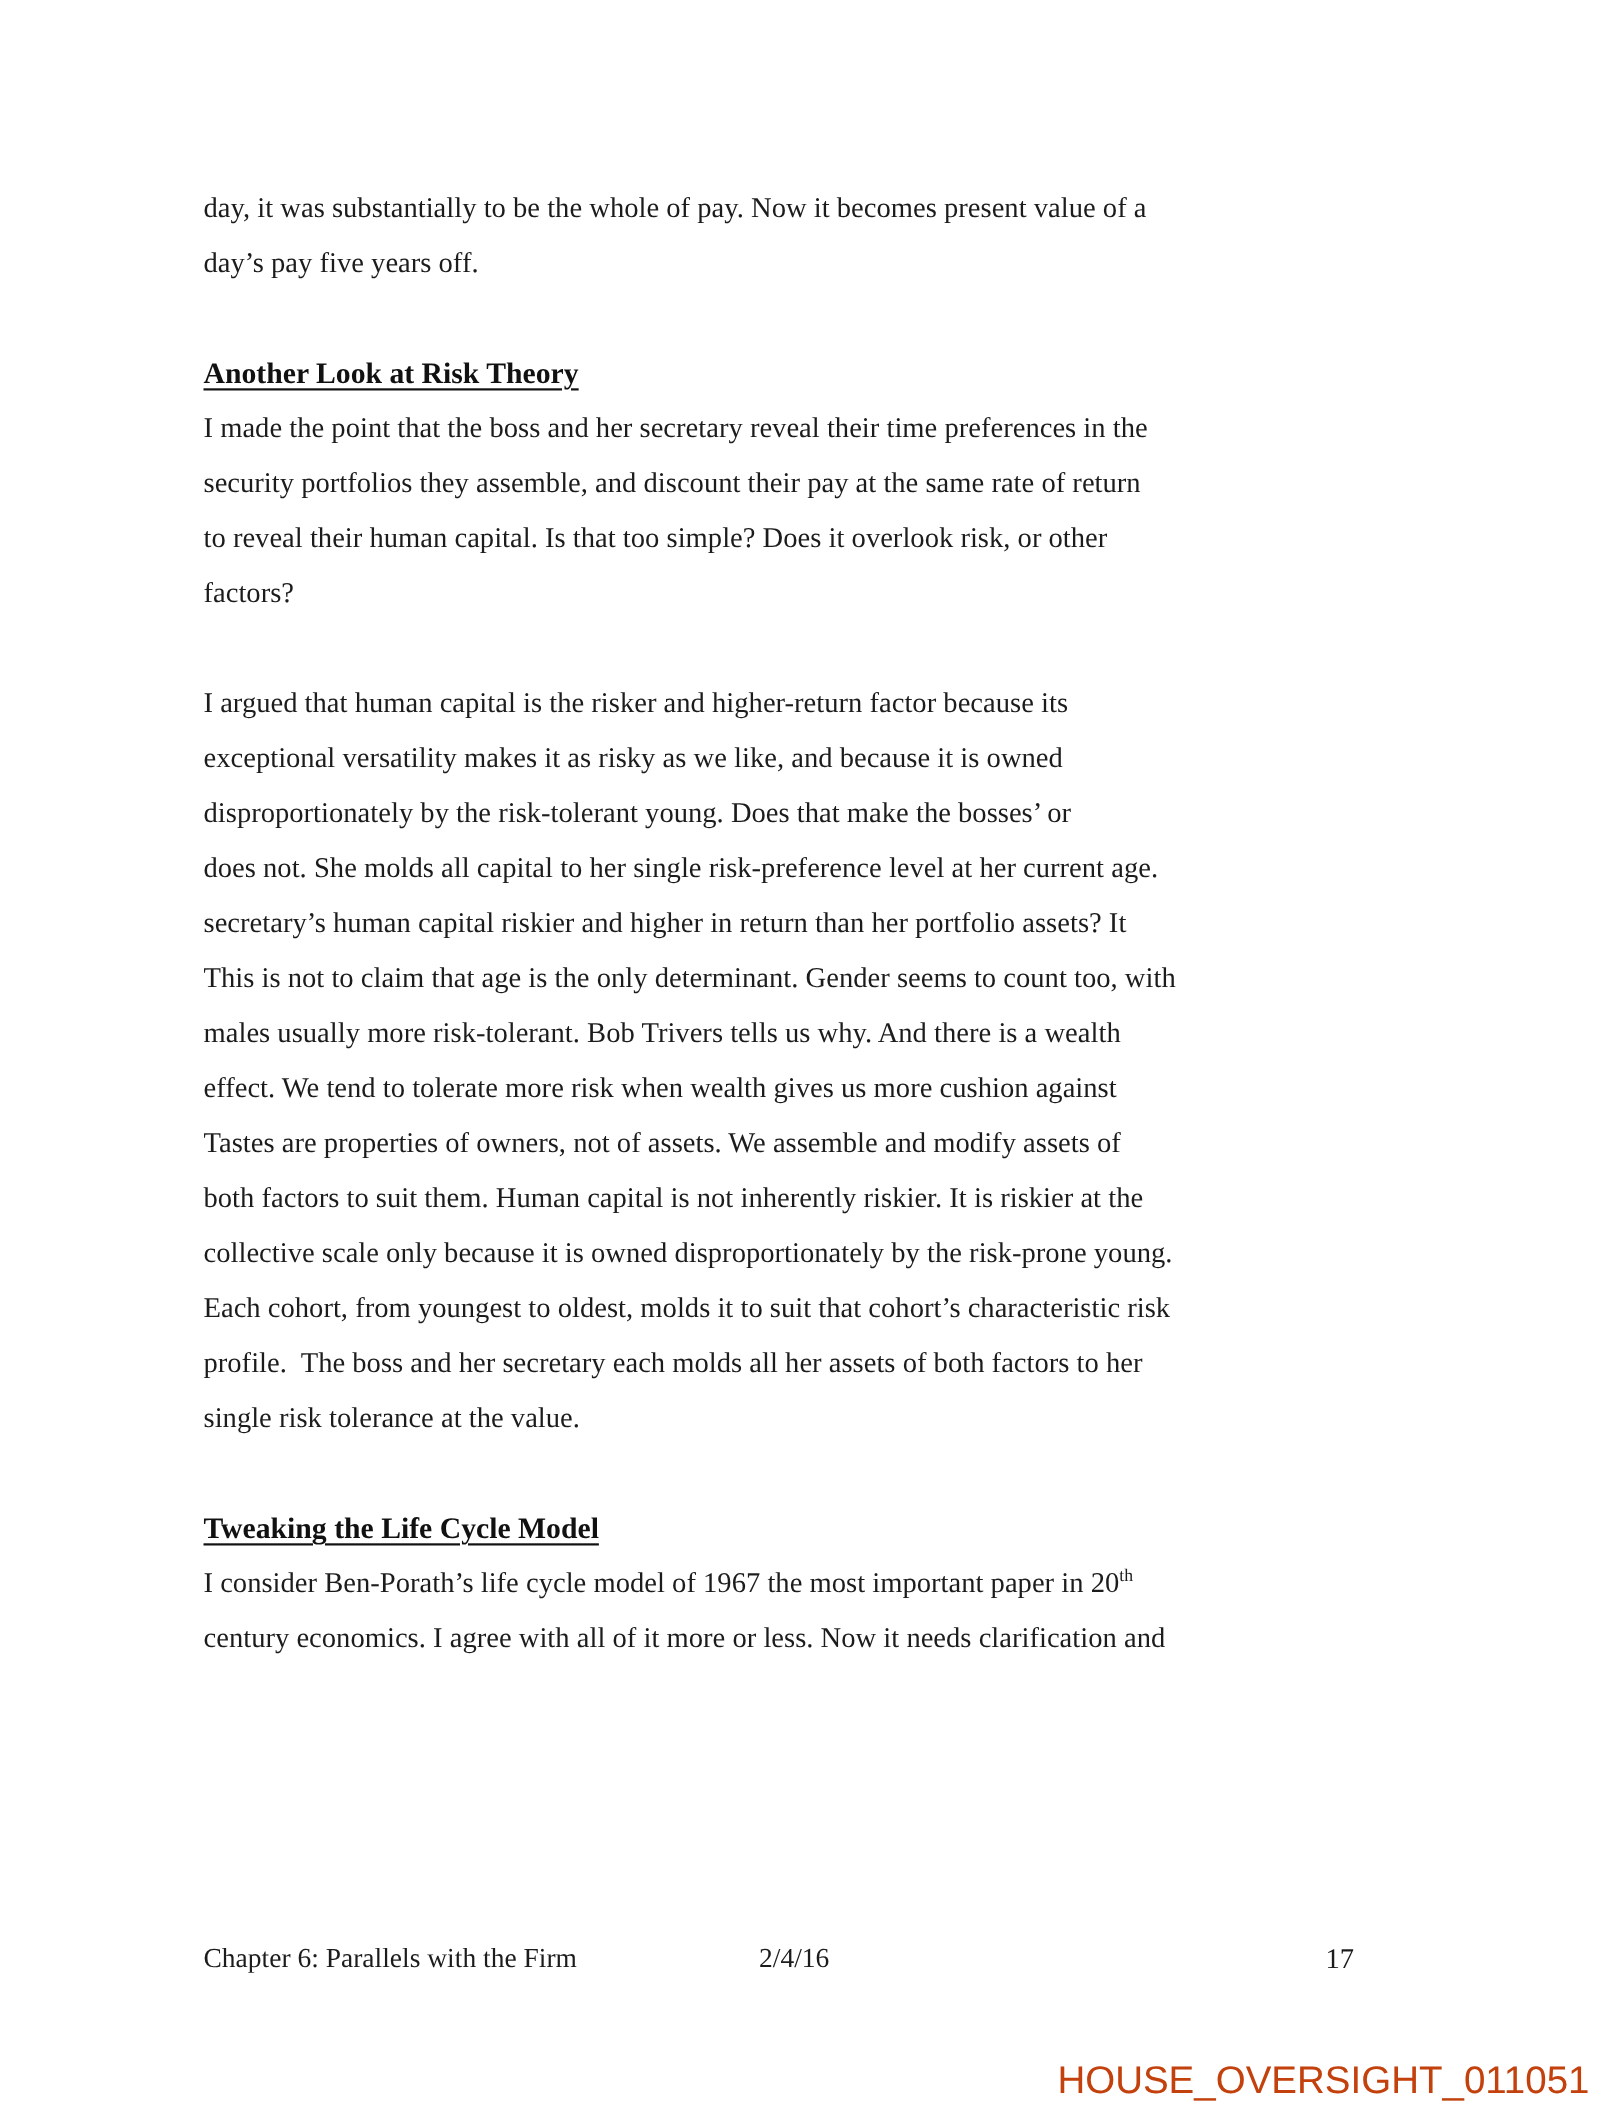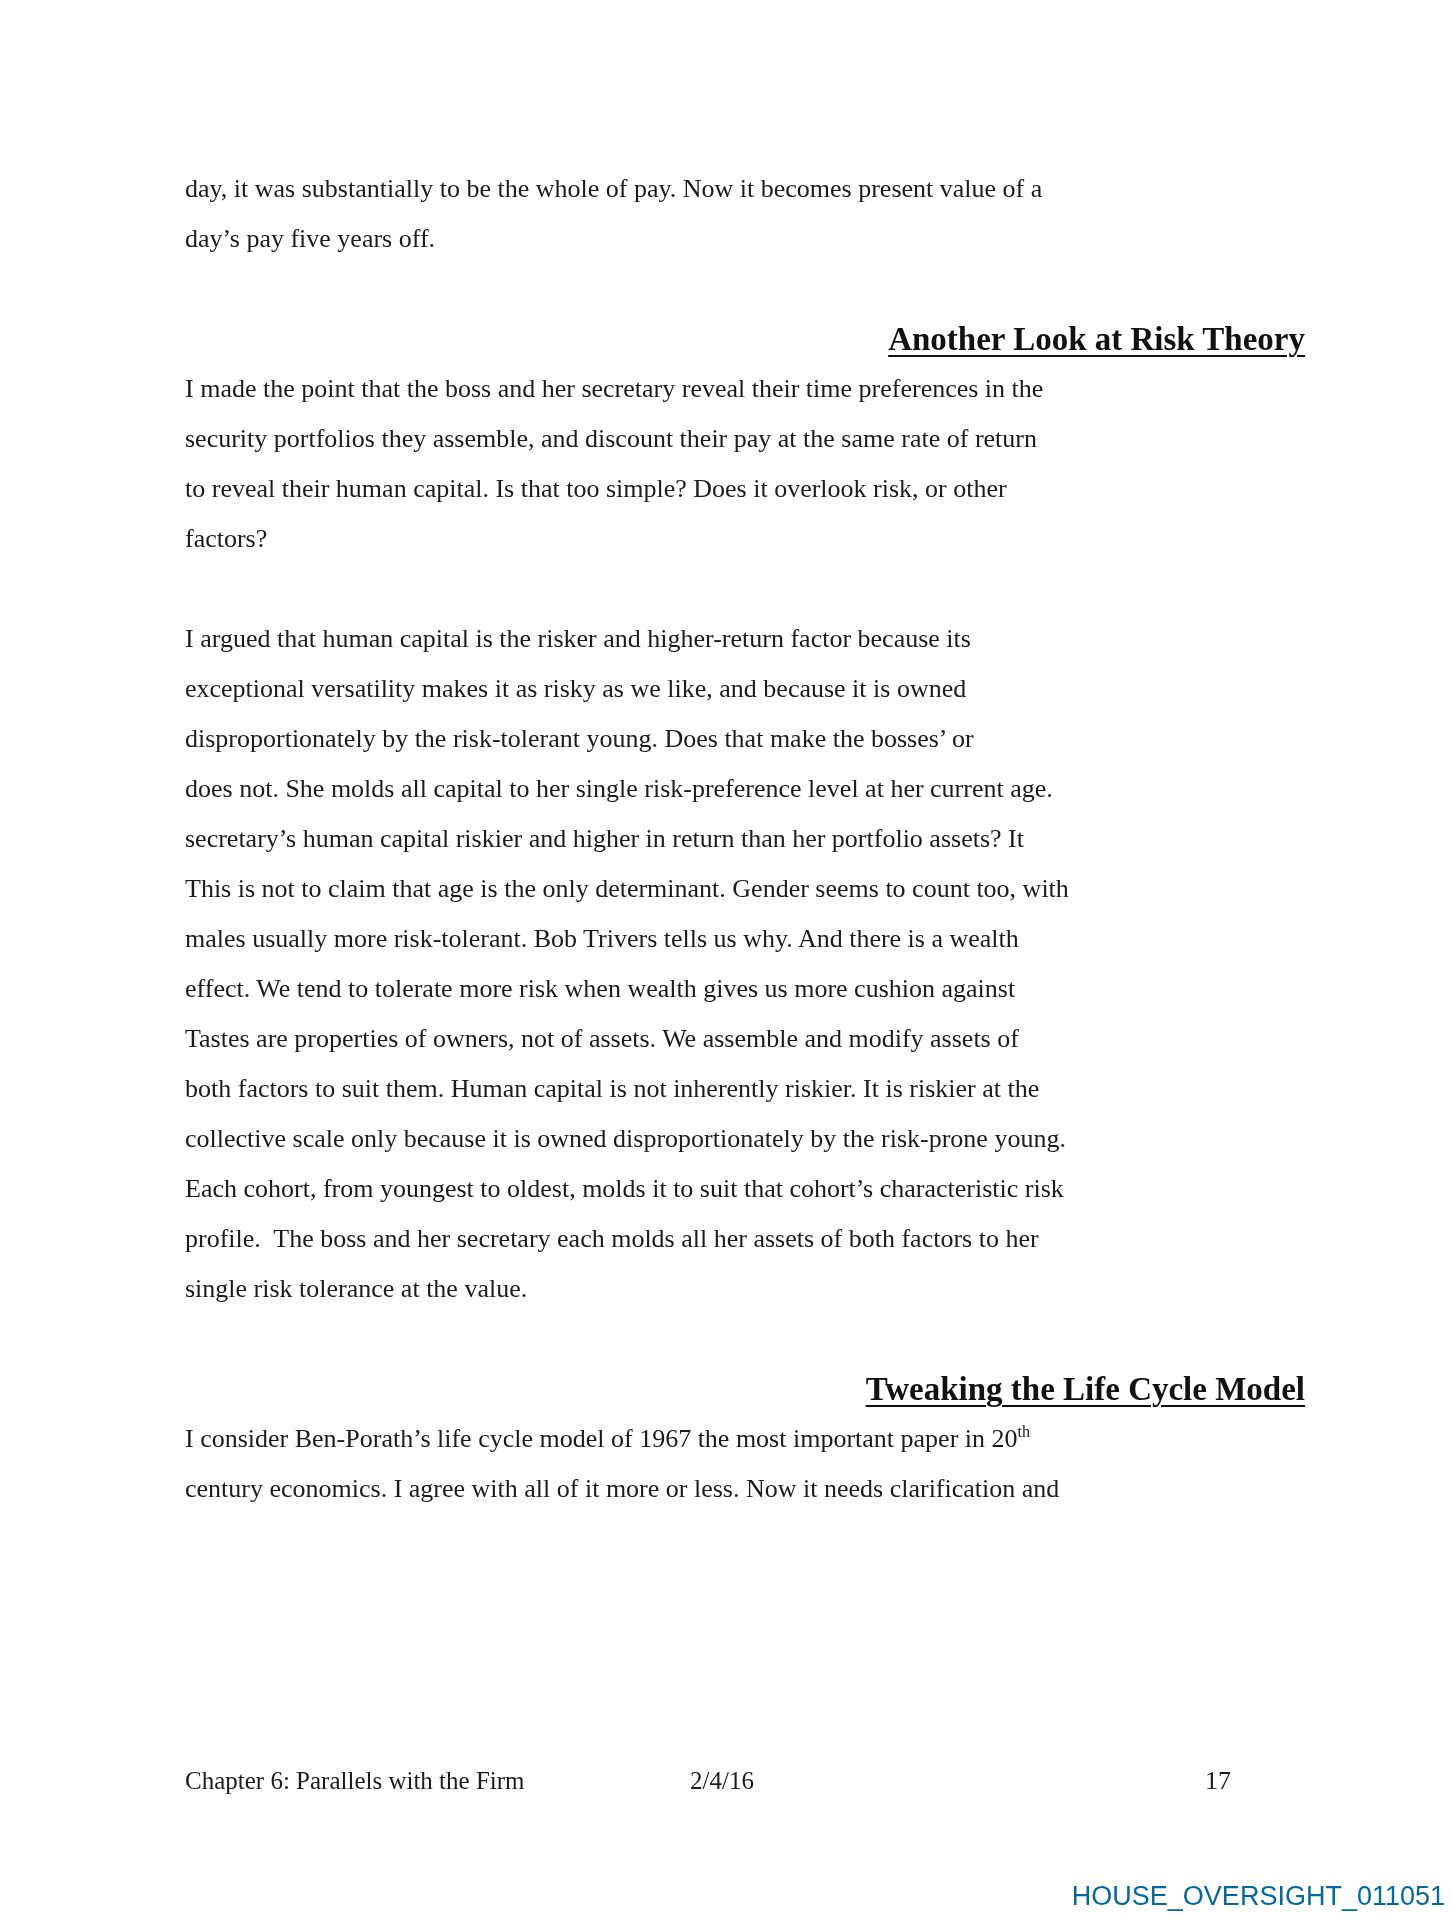--- a/index.html
+++ b/index.html
@@ -26,25 +26,24 @@
   }
   .line {
     white-space: pre;
     height: 50px;
   }
   .blank {
     height: 50px;
   }
   .heading {
     margin: 0;
-    font-size: 33px;
+    font-size: 27px;
     line-height: 50px;
     font-weight: bold;
     color: #111111;
-    text-align: right;
   }
   .heading .heading-text {
     text-decoration: underline;
     text-underline-offset: 5px;
     text-decoration-thickness: 2px;
   }
   sup.ordinal {
     font-size: 0.62em;
     line-height: 0;
     vertical-align: super;
@@ -73,22 +72,22 @@
     position: absolute;
     left: 1205px;
     font-size: 26px;
     white-space: pre;
   }
   .watermark {
     position: absolute;
     right: 8px;
     bottom: 8px;
     font-family: "Liberation Sans", sans-serif;
-    font-size: 27px;
-    color: #0369a1;
+    font-size: 35px;
+    color: #c2410c;
     white-space: pre;
   }
 </style>
 </head>
 <body>
 
 <div class="page">
 
   <div class="content">
 

